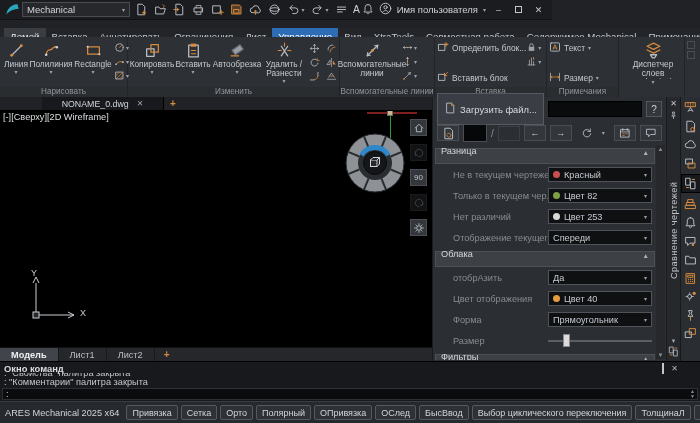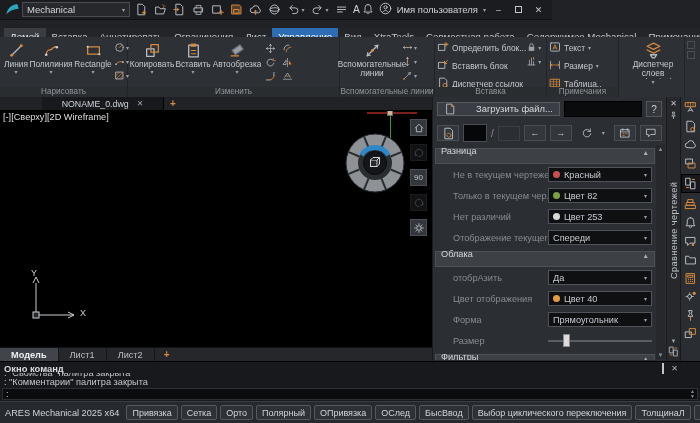--- a/index.html
+++ b/index.html
@@ -28,21 +28,21 @@
 .tab.hl{background:#2e6db6;color:#fff}
 
 
 .ribbon{position:absolute;top:37px;left:0;width:700px;height:60px;background:#2d3034;display:flex}
 .rgroup{position:relative;border-right:1px solid #222427;height:100%;padding:2px 1px 11px 2px;flex:none}
 .rglabel{position:absolute;left:0;bottom:0;width:100%;height:10px;line-height:10px;text-align:center;font-size:8.2px;color:#8f959d;background:#2a2d30;overflow:hidden;white-space:nowrap}
 .rb-content{display:flex;height:100%;align-items:flex-start}
 .rbtn{display:flex;flex-direction:column;align-items:center;text-align:center;font-size:8.3px;line-height:1.1;color:#c6cad0;padding-top:1px;flex:none}
 .rbtn .ricon{height:20px;display:flex;align-items:center;justify-content:center}
 .rbtn .rlab{max-height:19px;overflow:hidden}
-.rrows{display:flex;flex-direction:column;gap:4px;padding-top:2px;flex:none}
+.rrows{display:flex;flex-direction:column;gap:16px;padding-top:2px;flex:none}
 .rrow{display:flex;align-items:center;gap:3px;height:14px;font-size:8.4px;color:#c6cad0;white-space:nowrap}
 .rsmallcol{display:flex;flex-direction:column;gap:1px;padding-top:2px;flex:none}
 .rsmallgrid{display:grid;grid-template-columns:16px 16px;gap:1px;padding-top:3px;flex:none}
 .rsm{display:flex;align-items:center;justify-content:center;gap:1px;height:13px}
 .ribstrip{width:12px;display:flex;flex-direction:column;gap:2px;align-items:center;padding-top:4px}
 .ribstrip div{width:8px;height:8px;border:1px solid #4a4e54}
 
 
 .doctabs{position:absolute;top:97px;left:0;width:432px;height:14px;background:#202226;border-bottom:1px solid #000;display:flex;align-items:stretch}
 .dtab{margin-left:42px;width:122px;background:#17191c;border-right:1px solid #000;display:flex;align-items:center;justify-content:center;gap:8px;font-size:8.8px;color:#d0d4d8}
@@ -59,21 +59,21 @@
 .navcol{position:absolute;left:410px;top:8px;display:flex;flex-direction:column;gap:8px}
 .navbtn{width:17px;height:17px;background:#33363b;border:1px solid #4b4f55;display:flex;align-items:center;justify-content:center;color:#c2c6cc;font-size:8px}
 .navbtn.dis{opacity:.35}
 .ucs{position:absolute;left:22px;bottom:18px;width:70px;height:58px}
 .ucs-y{position:absolute;left:9px;top:-3px;font-size:9px;color:#c9cdd2}
 .ucs-x{position:absolute;left:58px;top:37px;font-size:9px;color:#c9cdd2}
 
 
 .panel{position:absolute;left:432px;top:97px;width:234px;height:264px;background:#2b2e32;border-left:1px solid #191b1e}
 .p-head{display:flex;align-items:center;gap:4px;padding:3px 4px;height:24px}
-.loadbtn{display:flex;align-items:flex-start;gap:20px;height:14px;padding:0 6px;background:#3a3e44;border:1px solid #565b61;color:#d6d9dd;font-size:9.4px;white-space:nowrap}
+.loadbtn{display:flex;align-items:center;gap:4px;height:32px;padding:0 6px;background:#3a3e44;border:1px solid #565b61;color:#d6d9dd;font-size:9.4px;white-space:nowrap}
 .p-input{flex:1;height:16px;background:#0a0b0c;border:1px solid #000}
 .helpbtn{width:16px;height:16px;background:#33363b;border:1px solid #53575d;display:flex;align-items:center;justify-content:center;color:#cfd3d8;font-size:10px}
 .p-tools{display:flex;align-items:center;gap:4px;padding:0 4px;height:24px}
 .ptbtn{height:16px;min-width:22px;background:#33363b;border:1px solid #4a4e54;display:flex;align-items:center;justify-content:center;color:#c6cad0;font-size:9px;padding:0 3px}
 .pt-preview{width:24px;height:18px;background:#060708;border:1px solid #4a4e54}
 .pt-slash{color:#8a9096}
 .pt-ghost{width:22px;height:15px;border:1px solid #3c4045}
 .p-body{position:absolute;top:48px;left:2px;right:11px;bottom:1px;overflow:hidden}
 .sec-h{height:13px;background:#3d4146;border:1px solid #4d5157;display:flex;align-items:flex-end;padding:7px 5px;font-size:9.2px;color:#d4d7db;margin-top:3px}
 .sec-h .arr{margin-left:auto;font-size:6.5px;color:#aeb3b9}
@@ -346,20 +346,30 @@
           <div class="rcaret">▾</div>
         </div>
         <div class="rbtn" style="width: 50px;">
           <div class="ricon">
             <svg width="17" height="17" viewBox="0 0 16 16" fill="none" stroke="#b9bec6" stroke-width="1.2" stroke-linecap="round" stroke-linejoin="round">
               <rect x="4" y="5" width="9" height="5" transform="rotate(-35 8 8)" fill="#9ba0a6" stroke="#6b7076"></rect>
               <path d="M2 13h7" stroke="#d88b3d"></path>
             </svg>
           </div>
           <div class="rlab">Автообрезка</div>
+          <div class="rcaret">▾</div>
+        </div>
+        <div class="rbtn" style="width: 44px;">
+          <div class="ricon">
+            <svg width="17" height="17" viewBox="0 0 16 16" fill="none" stroke="#b9bec6" stroke-width="1.2" stroke-linecap="round" stroke-linejoin="round">
+              <path d="M5 4l6 9M11 4L5 13"></path>
+              <path d="M8 1v3M2 8h3M11 8h3" stroke="#d88b3d" stroke-width="1"></path>
+            </svg>
+          </div>
+          <div class="rlab">Удалить / Разнести</div>
           <div class="rcaret">▾</div>
         </div>
         <div class="rsmallgrid">
           <div class="rsm">
             <svg width="11" height="11" viewBox="0 0 16 16" fill="none" stroke="#b9bec6" stroke-width="1.2" stroke-linecap="round" stroke-linejoin="round">
               <path d="M8 2v12M2 8h12M8 2l-1.5 2M8 2l1.5 2M8 14l-1.5-2M8 14l1.5-2M2 8l2-1.5M2 8l2 1.5M14 8l-2-1.5M14 8l-2 1.5" stroke-width="1"></path>
             </svg>
           </div>
           <div class="rsm">
             <svg width="11" height="11" viewBox="0 0 16 16" fill="none" stroke="#b9bec6" stroke-width="1.2" stroke-linecap="round" stroke-linejoin="round">

